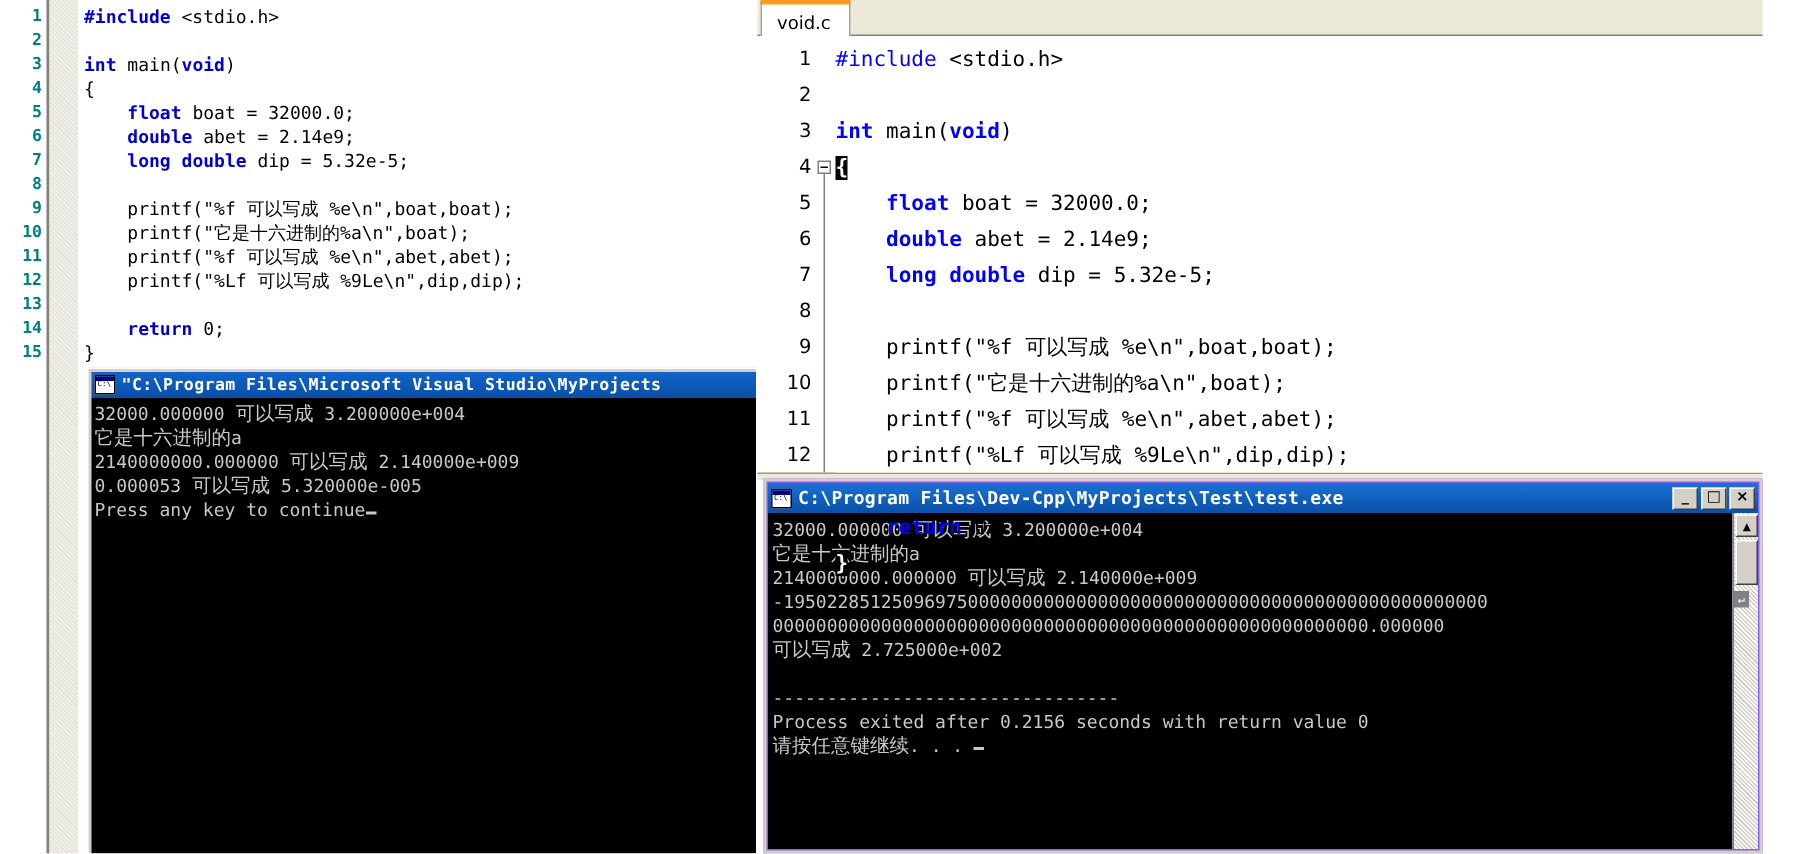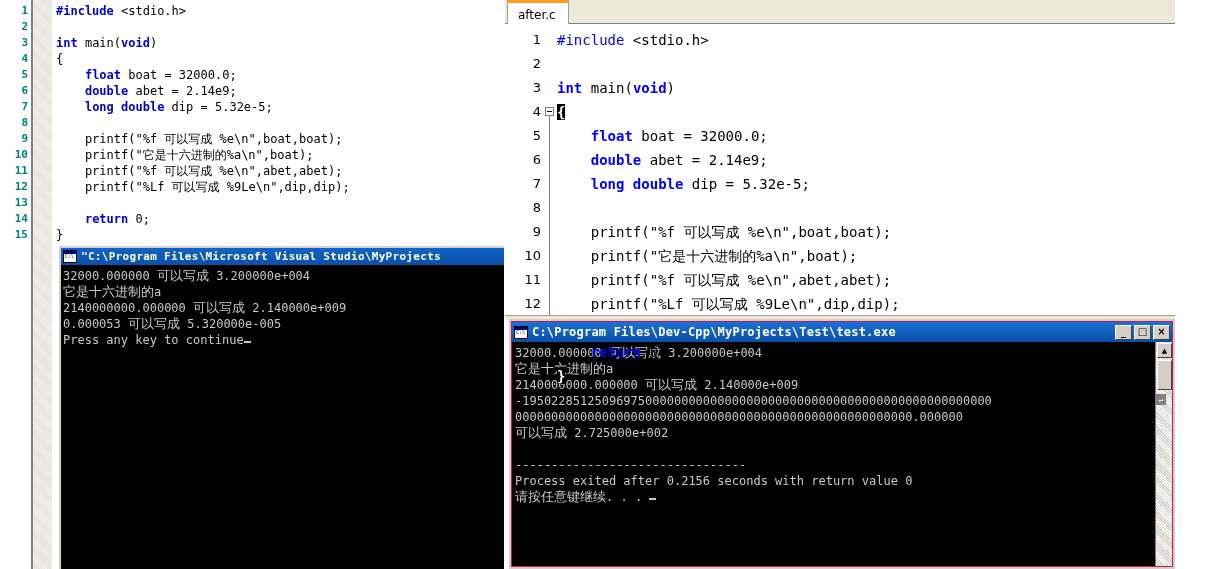--- a/index.html
+++ b/index.html
@@ -173,21 +173,21 @@
   .foldline {
     position: absolute; width: 1px; background: #808080;
   }
   .foldelbow {
     position: absolute; width: 6px; height: 1px; background: #808080;
   }
 
   
   #right-console {
     position: absolute; left: 509px; top: 319px; width: 666px; height: 250px;
-    background: #be185d;
+    background: #8b5cf6;
     border: 2px solid #d4d0c8;
     box-sizing: border-box;
     overflow: hidden;
   }
   #right-console-titlebar {
     position: absolute; left: 1px; top: 1px; right: 1px; height: 20px;
     background: linear-gradient(to bottom, #1a72d4 0%, #0a4fa8 100%);
     display: flex; align-items: center;
   }
   #right-console-title {
@@ -282,21 +282,21 @@
     <div id="left-console-titlebar">
       <span class="cmd-icon"></span>
       <span id="left-console-title">"C:\Program Files\Microsoft Visual Studio\MyProjects</span>
     </div>
     <div id="left-console-body"><div class="cline">32000.000000 <span class="cjk">可以写成</span> 3.200000e+004</div><div class="cline"><span class="cjk">它是十六进制的</span>a</div><div class="cline">2140000000.000000 <span class="cjk">可以写成</span> 2.140000e+009</div><div class="cline">0.000053 <span class="cjk">可以写成</span> 5.320000e-005</div><div class="cline">Press any key to continue<span class="caret"></span></div></div>
   </div>
 
   <div id="right-editor">
     <div id="right-tabstrip">
       <div id="right-tab">
-        <span>after.c</span>
+        <span>void.c</span>
       </div>
     </div>
     <div id="right-gutter">
         <div class="ln" style="top: 4px;">1</div>
         <div class="ln" style="top: 28px;">2</div>
         <div class="ln" style="top: 52px;">3</div>
         <div class="ln" style="top: 76px;">4</div>
         <div class="ln" style="top: 100px;">5</div>
         <div class="ln" style="top: 124px;">6</div>
         <div class="ln" style="top: 148px;">7</div>

